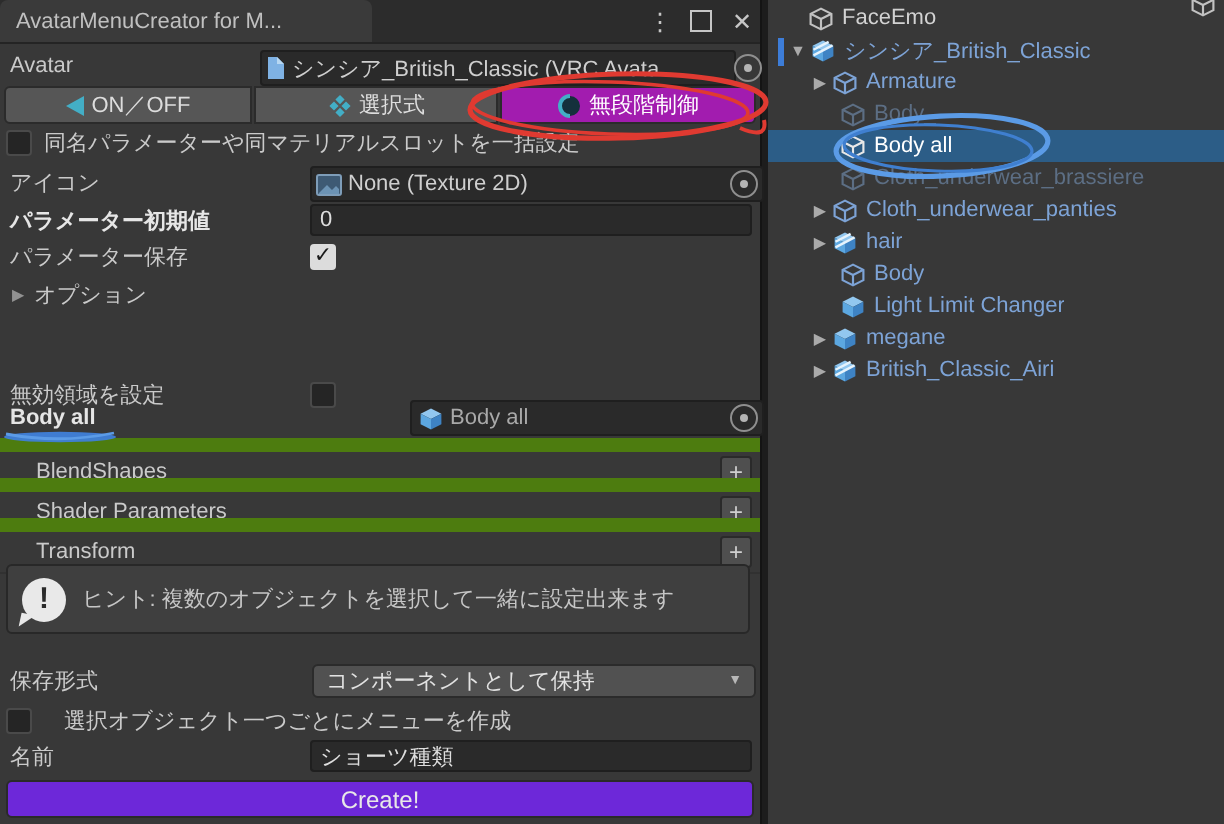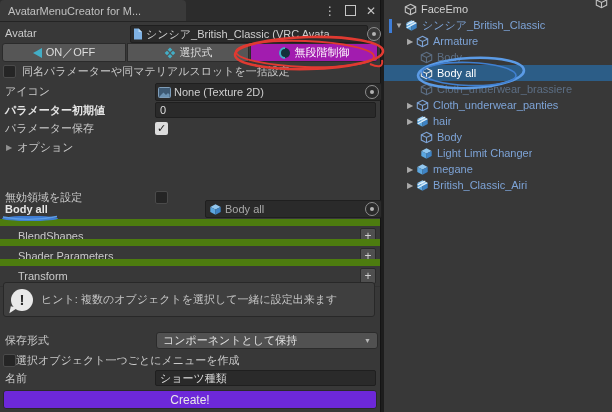--- a/index.html
+++ b/index.html
@@ -224,21 +224,21 @@
   <div class="lrow" style="top:332px;height:17px;">
     <span class="llabel">保存形式</span>
   </div>
   <div class="dropdown" style="top:332px;">
     <span>コンポーネントとして保持</span>
     <span class="caret">▼</span>
   </div>
 
   <div class="lrow" style="top:353px;height:15px;">
     <span class="cb off" style="margin-left:3px;"></span>
-    <span class="llabel" style="padding-left:0;">選択オブジェクト一つごとにメニューを作成</span>
+    <span class="llabel" style="padding-left:16px;">選択オブジェクト一つごとにメニューを作成</span>
   </div>
 
   <div class="lrow" style="top:370px;height:17px;">
     <span class="llabel">名前</span>
   </div>
   <input class="textfield" style="left: 155px; top: 370px; width: 221px;" readonly="" value="ショーツ種類">
 
   <button class="create-btn">
     <span>Create!</span>
   </button>

